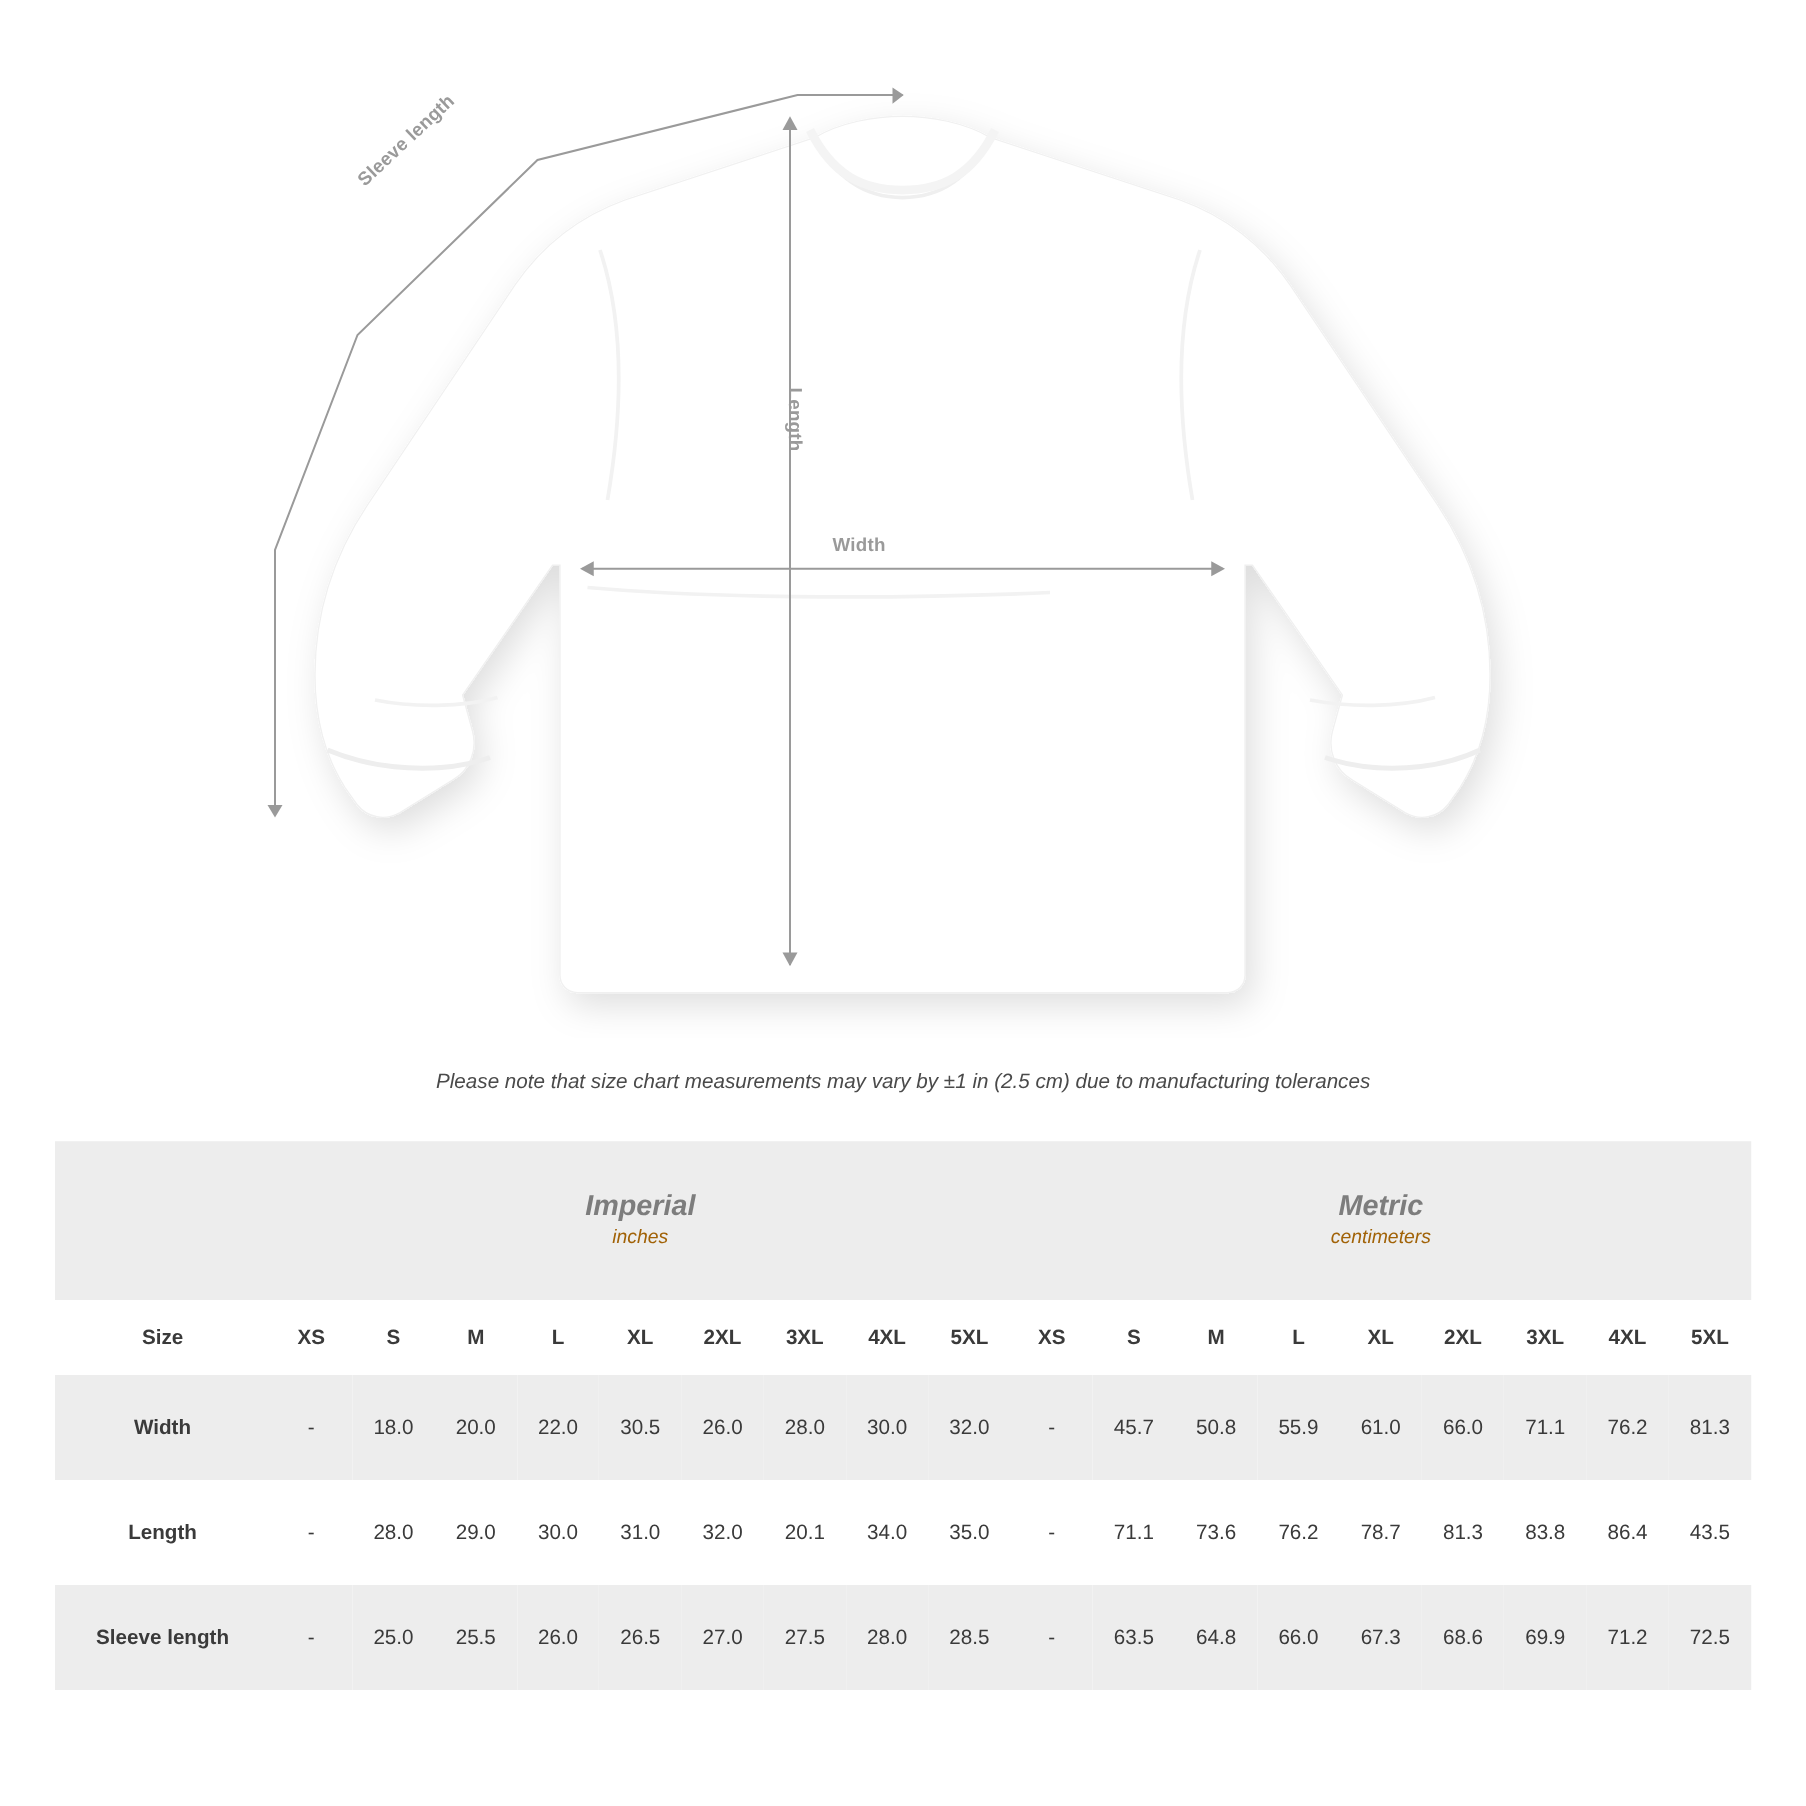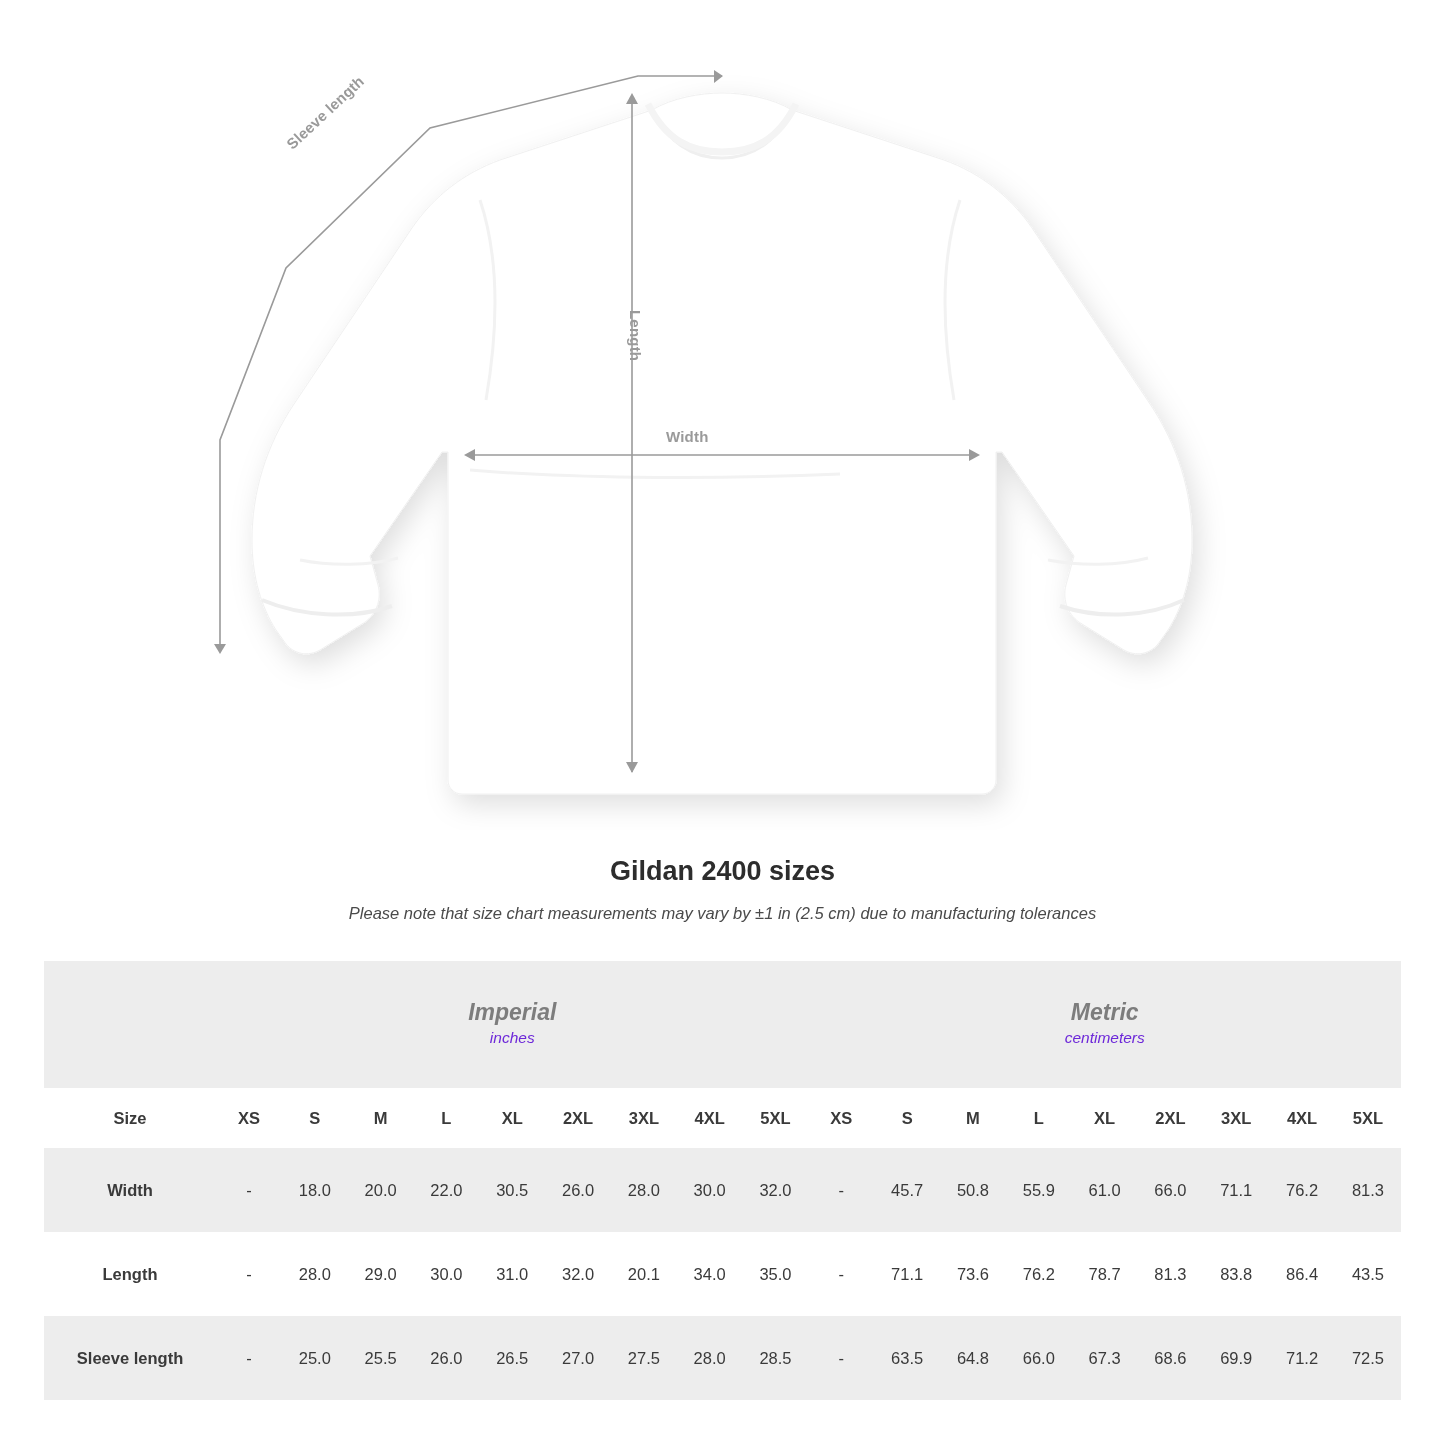--- a/index.html
+++ b/index.html
@@ -95,21 +95,21 @@
   .unit-name {
     font-size: 23px;
     font-style: italic;
     font-weight: bold;
     color: #7d7d7d;
     line-height: 1.25;
   }
   .unit-sub {
     font-size: 15.5px;
     font-style: italic;
-    color: #6d28d9;
+    color: #a16207;
     line-height: 1.6;
   }
   .row-sizes td {
     height: 60px;
     background: #ffffff;
     font-weight: bold;
     font-size: 17px;
     color: #3a3a3a;
   }
   .row-sizes td.rowlabel {
@@ -206,21 +206,20 @@
       <path d="M969,449 L980,455 L969,461" fill="#9a9a9a" stroke="none"></path>
     </g>
   </svg>
 
   <div class="dim-label lbl-sleeve">Sleeve length</div>
   <div class="dim-label lbl-length">Length</div>
   <div class="dim-label lbl-width">Width</div>
 </div>
 
 <div class="title-block">
-  <h1 class="chart-title">Gildan 2400 sizes</h1>
   <p class="chart-note">Please note that size chart measurements may vary by ±1 in (2.5 cm) due to manufacturing tolerances</p>
 </div>
 
 <div class="table-wrap">
   <table class="size-table">
     <colgroup>
       <col class="c-label">
       <col class="c-cell">
         <col class="c-cell">
         <col class="c-cell">

